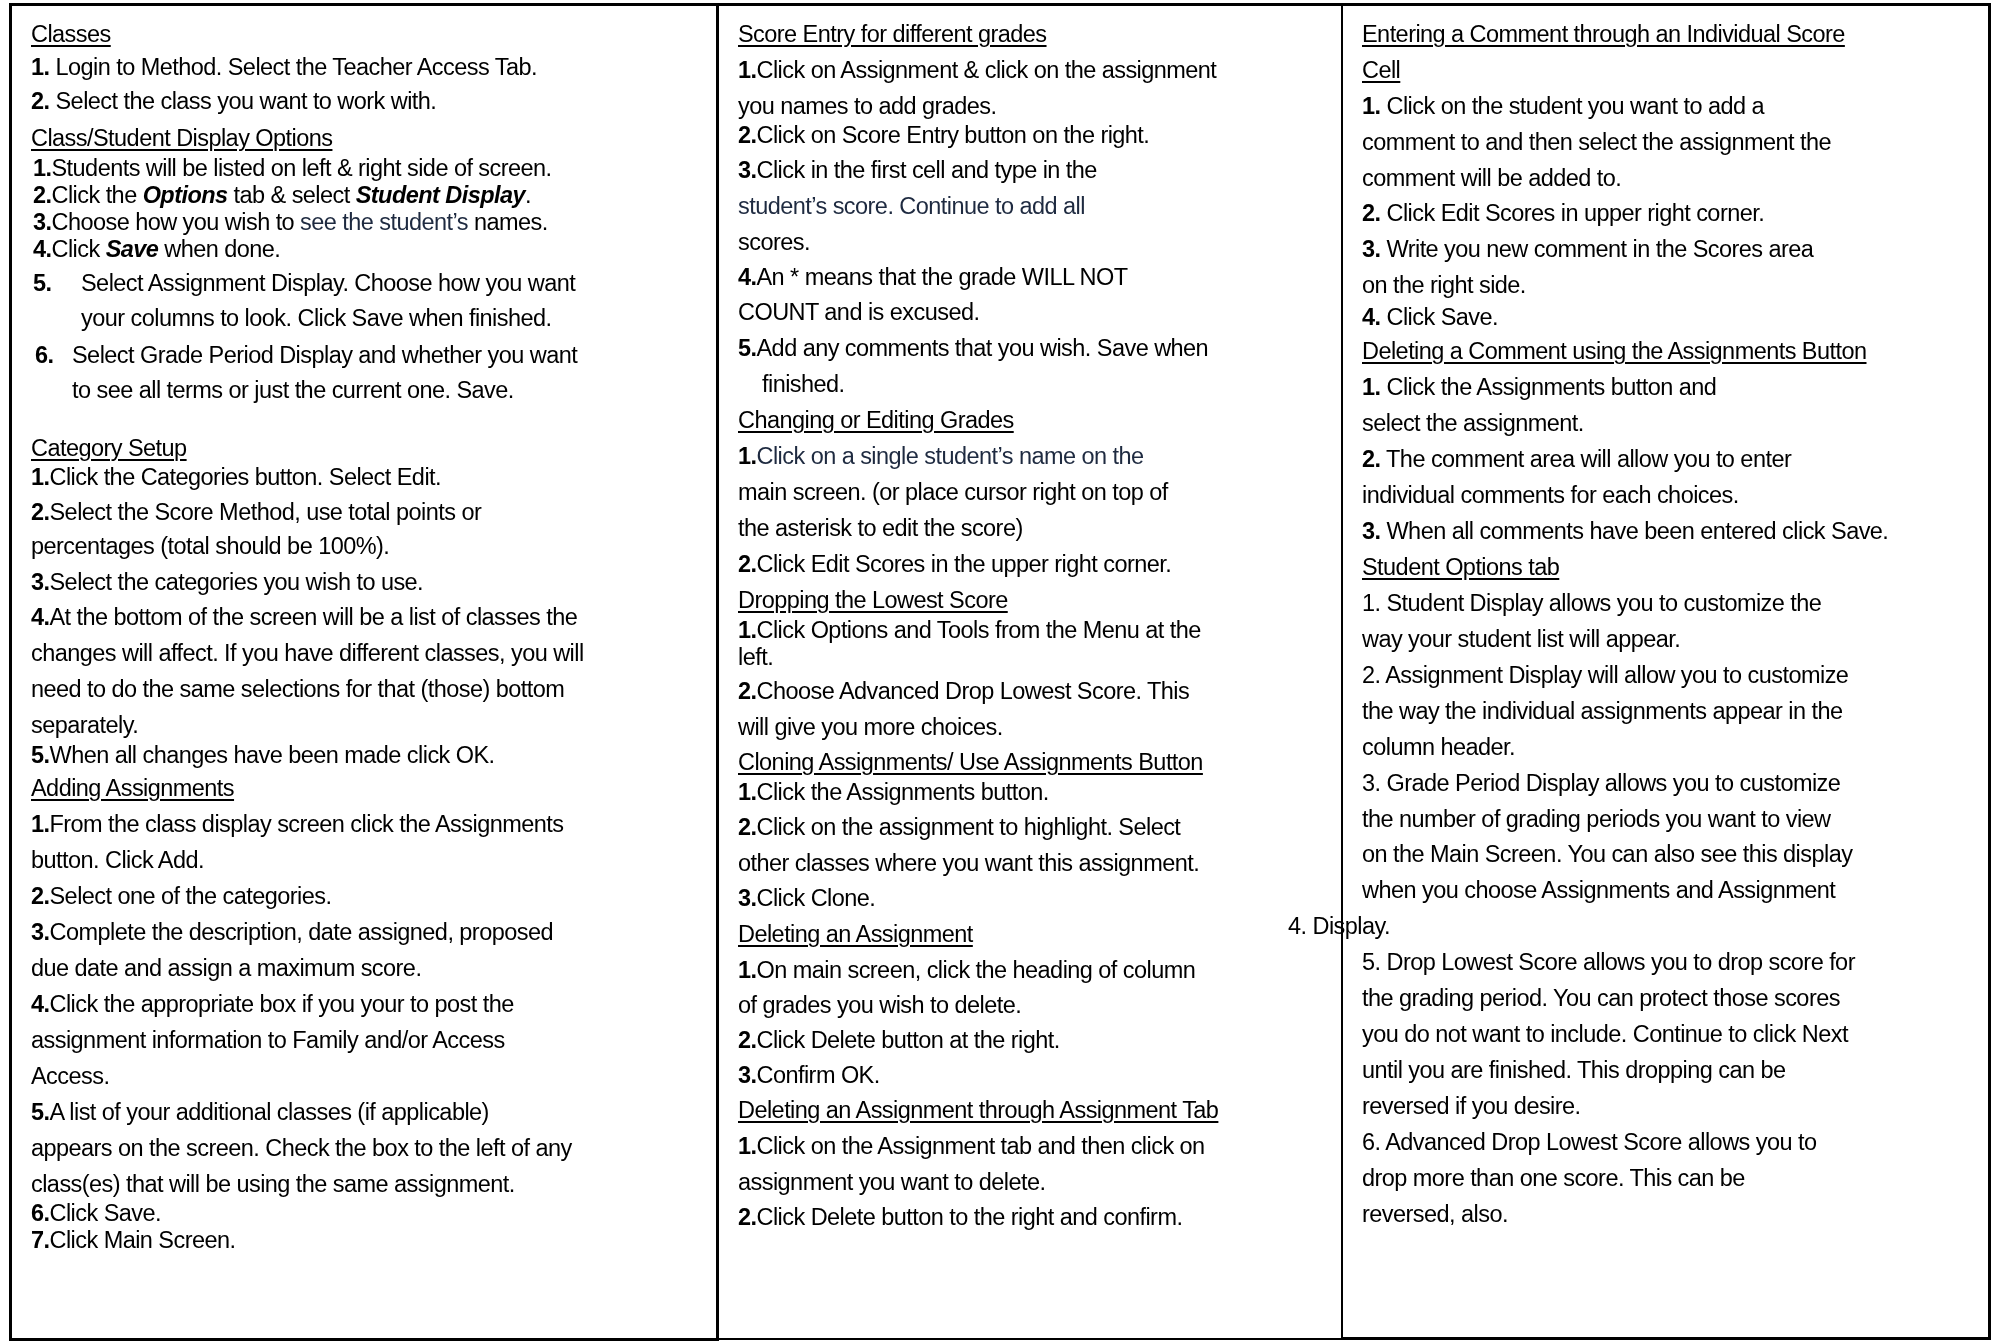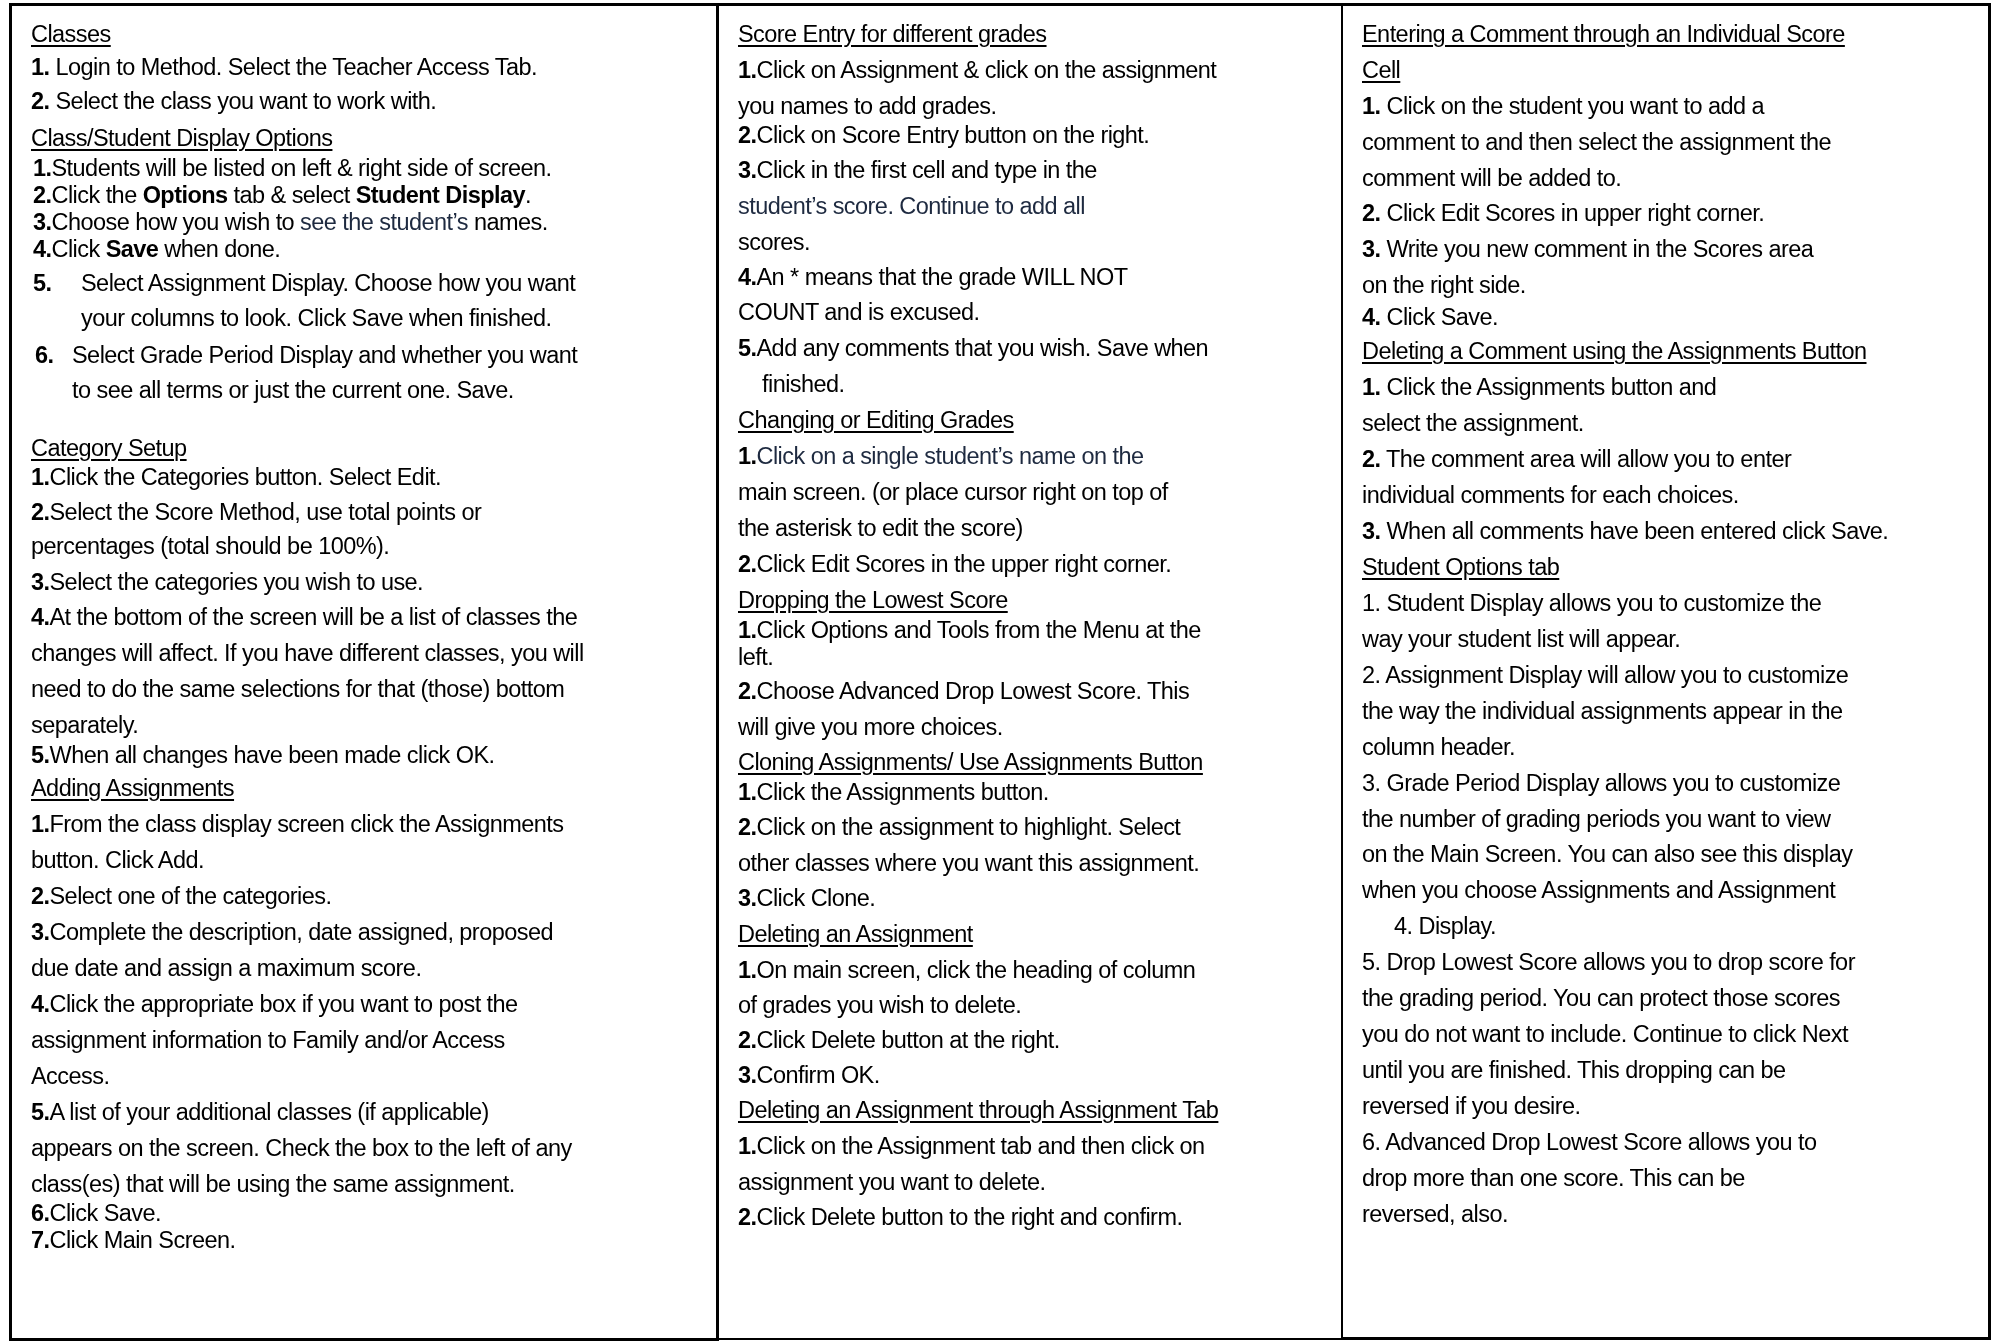--- a/index.html
+++ b/index.html
@@ -5,21 +5,21 @@
   html, body { margin: 0; padding: 0; background: #ffffff; }
   body { width: 1994px; height: 1342px; position: relative; overflow: hidden;
          font-family: "Liberation Sans", sans-serif; color: #000; }
   .frame { position: absolute; box-sizing: border-box; }
   #col-left  { left: 9px;   top: 3px; width: 710px; height: 1338px; border: 3px solid #000; }
   #col-mid   { left: 716px; top: 3px; width: 627px; height: 1337px; border-top: 3px solid #000; border-bottom: 2px solid #000; border-left: 3px solid #000; }
   #col-right { left: 1341px; top: 3px; width: 650px; height: 1337px; border-top: 3px solid #000; border-bottom: 3px solid #000; border-left: 2px solid #000; border-right: 3px solid #000; }
   .ln { position: absolute; white-space: nowrap; font-size: 23.5px; line-height: 30px;
         letter-spacing: -0.55px; transform-origin: 0 0; }
   .hd { text-decoration: underline; text-underline-offset: 3px; text-decoration-thickness: 2px; }
-  .b  { font-weight: bold; }
+  .b  { font-weight: bold; font-style: italic; }
   .tint { color: #1e2a40; }
   .num { font-weight: bold; }
 </style>
 </head>
 <body>
 
 <div class="frame" id="col-left"></div>
 <div class="frame" id="col-mid"></div>
 <div class="frame" id="col-right"></div>
 
@@ -49,21 +49,21 @@
 <div class="ln" style="left:31px;top:674px">need to do the same selections for that (those) bottom</div>
 <div class="ln" style="left:31px;top:710px">separately.</div>
 <div class="ln" style="left:31px;top:740px"><span class="num">5.</span><span>When all changes have been made click OK.</span></div>
 
 <div class="ln hd" style="left:31px;top:773px">Adding Assignments</div>
 <div class="ln" style="left:31px;top:809px"><span class="num">1.</span><span>From the class display screen click the Assignments</span></div>
 <div class="ln" style="left:31px;top:845px">button. Click Add.</div>
 <div class="ln" style="left:31px;top:881px"><span class="num">2.</span><span>Select one of the categories.</span></div>
 <div class="ln" style="left:31px;top:917px"><span class="num">3.</span><span>Complete the description, date assigned, proposed</span></div>
 <div class="ln" style="left:31px;top:953px">due date and assign a maximum score.</div>
-<div class="ln" style="left:31px;top:989px"><span class="num">4.</span><span>Click the appropriate box if you want to post the</span></div>
+<div class="ln" style="left:31px;top:989px"><span class="num">4.</span><span>Click the appropriate box if you your to post the</span></div>
 <div class="ln" style="left:31px;top:1025px">assignment information to Family and/or Access</div>
 <div class="ln" style="left:31px;top:1061px">Access.</div>
 <div class="ln" style="left:31px;top:1097px"><span class="num">5.</span><span>A list of your additional classes (if applicable)</span></div>
 <div class="ln" style="left:31px;top:1133px">appears on the screen. Check the box to the left of any</div>
 <div class="ln" style="left:31px;top:1169px">class(es) that will be using the same assignment.</div>
 <div class="ln" style="left:31px;top:1198px"><span class="num">6.</span><span>Click Save.</span></div>
 <div class="ln" style="left:31px;top:1225px"><span class="num">7.</span><span>Click Main Screen.</span></div>
 
 <div class="ln hd" style="left:738px;top:19px">Score Entry for different grades</div>
 <div class="ln" style="left:738px;top:55px"><span class="num">1.</span><span>Click on Assignment &amp; click on the assignment</span></div>
@@ -126,21 +126,21 @@
 <div class="ln hd" style="left:1362px;top:552px">Student Options tab</div>
 <div class="ln" style="left:1362px;top:588px"><span>1.</span> <span>Student Display allows you to customize the</span></div>
 <div class="ln" style="left:1362px;top:624px">way your student list will appear.</div>
 <div class="ln" style="left:1362px;top:660px"><span>2.</span> <span>Assignment Display will allow you to customize</span></div>
 <div class="ln" style="left:1362px;top:696px">the way the individual assignments appear in the</div>
 <div class="ln" style="left:1362px;top:732px">column header.</div>
 <div class="ln" style="left:1362px;top:768px"><span>3.</span> <span>Grade Period Display allows you to customize</span></div>
 <div class="ln" style="left:1362px;top:804px">the number of grading periods you want to view</div>
 <div class="ln" style="left:1362px;top:839px">on the Main Screen. You can also see this display</div>
 <div class="ln" style="left:1362px;top:875px">when you choose Assignments and Assignment</div>
-<div class="ln" style="left:1394px;top:911px"><span>4.</span> <span>Display.</span></div>
+<div class="ln" style="left:1288px;top:911px"><span>4.</span> <span>Display.</span></div>
 <div class="ln" style="left:1362px;top:947px"><span>5.</span> <span> Drop Lowest Score allows you to drop score for</span></div>
 <div class="ln" style="left:1362px;top:983px">the grading period. You can protect those scores</div>
 <div class="ln" style="left:1362px;top:1019px">you do not want to include. Continue to click Next</div>
 <div class="ln" style="left:1362px;top:1055px">until you are finished. This dropping can be</div>
 <div class="ln" style="left:1362px;top:1091px">reversed if you desire.</div>
 <div class="ln" style="left:1362px;top:1127px"><span>6.</span> <span>Advanced Drop Lowest Score allows you to</span></div>
 <div class="ln" style="left:1362px;top:1163px">drop more than one score. This can be</div>
 <div class="ln" style="left:1362px;top:1199px">reversed, also.</div>
 
 </body></html>

